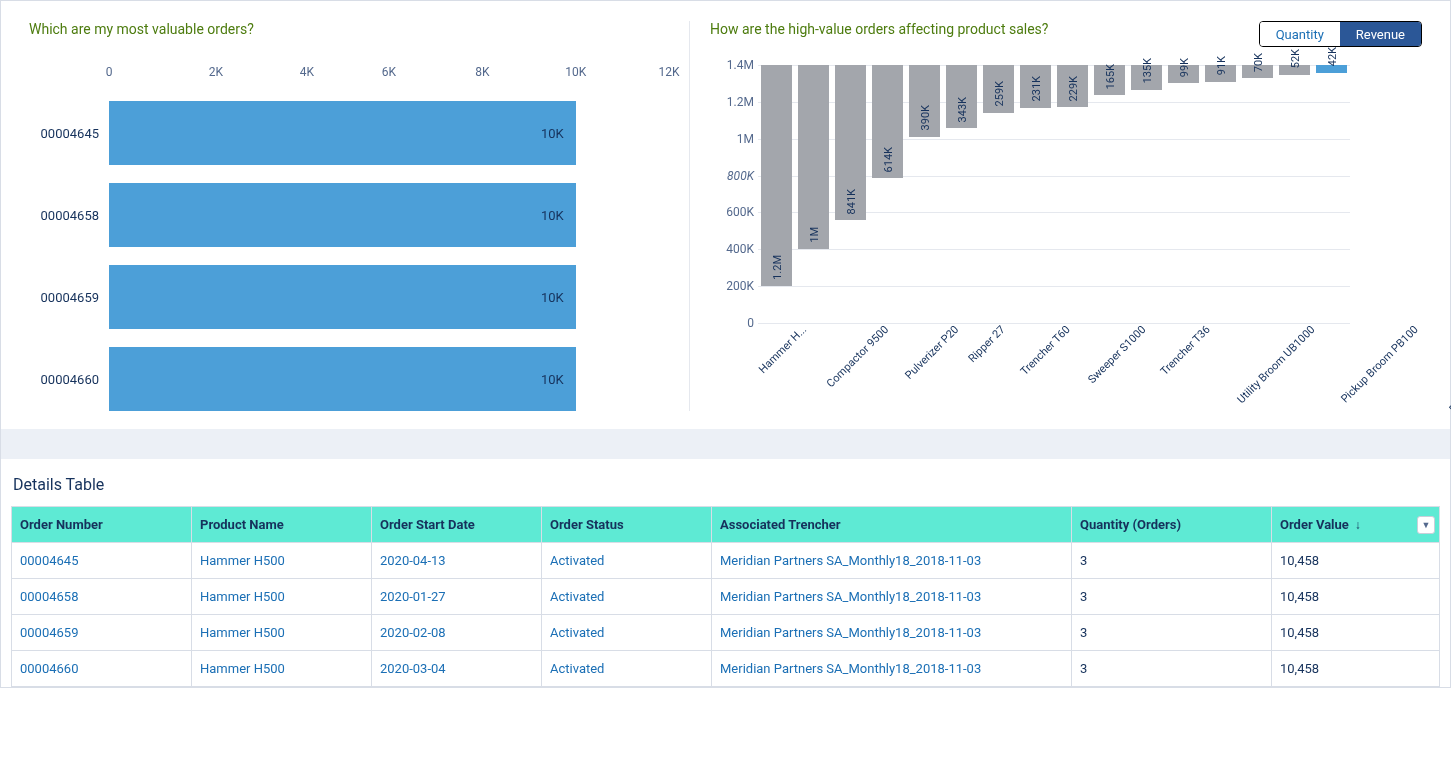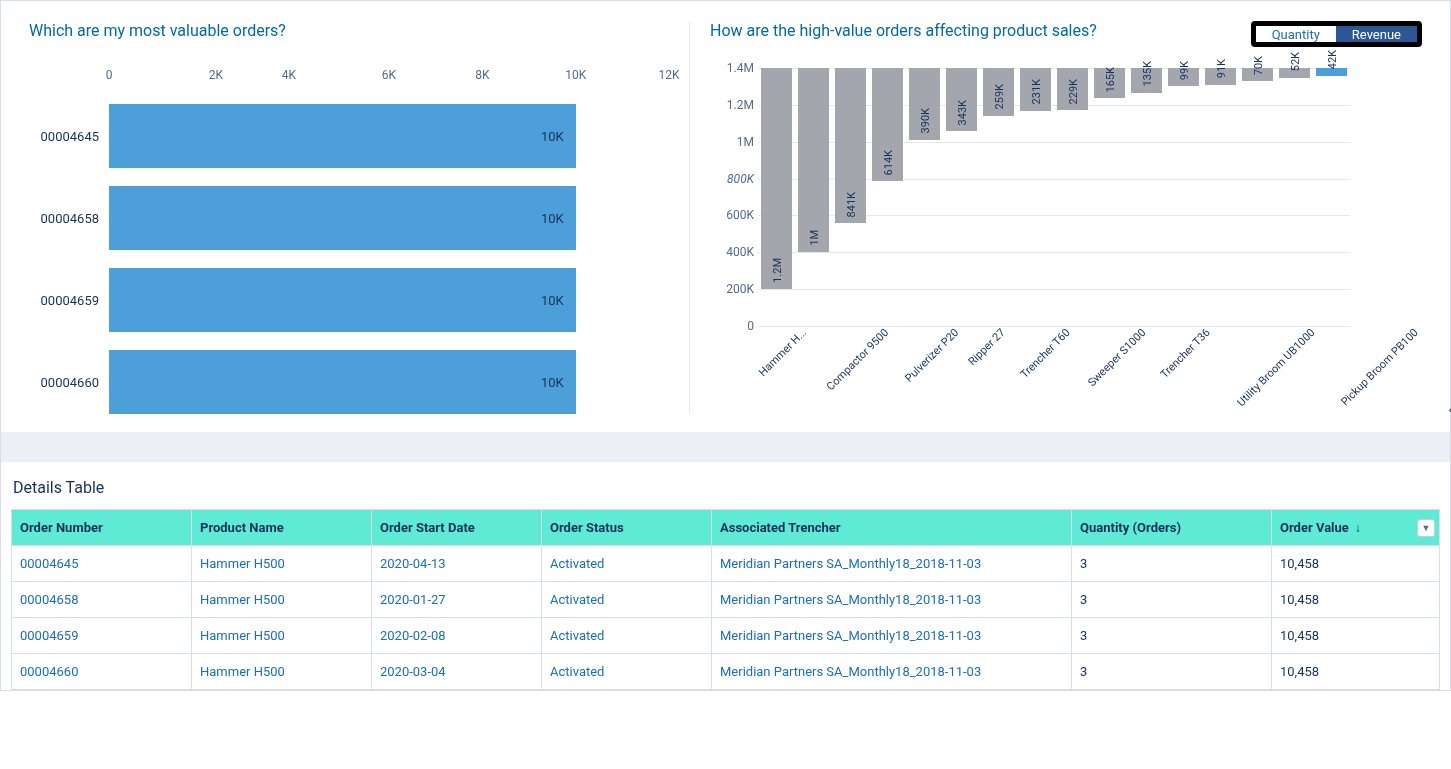--- a/index.html
+++ b/index.html
@@ -22,33 +22,33 @@
     width: 660px;
     padding-right: 20px;
   }
   .chart-right {
     flex: 1;
     border-left: 1px solid #e5e8ee;
     padding-left: 20px;
     position: relative;
   }
   .chart-title {
-    font-size: 16px;
+    font-size: 14px;
     font-weight: 400;
-    color: #0369a1;
+    color: #4d7c0f;
     margin-bottom: 18px;
   }
   .chart-right-header {
     display: flex;
     justify-content: space-between;
     align-items: flex-start;
   }
   .seg-toggle {
     display: inline-flex;
-    border: 5px solid #000000;
+    border: 1px solid #000000;
     border-radius: 4px;
     overflow: hidden;
     height: 26px;
     font-size: 13px;
   }
   .seg-btn {
     padding: 4px 16px;
     background: #fff;
     color: #1b6fb5;
     cursor: pointer;
@@ -258,21 +258,21 @@
 
 <div class="page">
   <div class="charts-row">
 
     <div class="chart-left">
       <div class="chart-title">Which are my most valuable orders?</div>
       <div class="hbar-chart">
         <div class="hbar-axis" id="hbar-axis">
             <span class="hbar-tick" style="left: 0px;">0</span>
             <span class="hbar-tick" style="left: 107px;">2K</span>
-            <span class="hbar-tick" style="left: 180px;">4K</span>
+            <span class="hbar-tick" style="left: 198px;">4K</span>
             <span class="hbar-tick" style="left: 280px;">6K</span>
             <span class="hbar-tick" style="left: 373.333px;">8K</span>
             <span class="hbar-tick" style="left: 466.667px;">10K</span>
             <span class="hbar-tick" style="left: 560px;">12K</span>
           </div>
         <div id="hbar-rows">
             <div class="hbar-row">
               <div class="hbar-label">00004645</div>
               <div class="hbar-track">
                 <div class="hbar-bar" style="width: 466.667px;">

